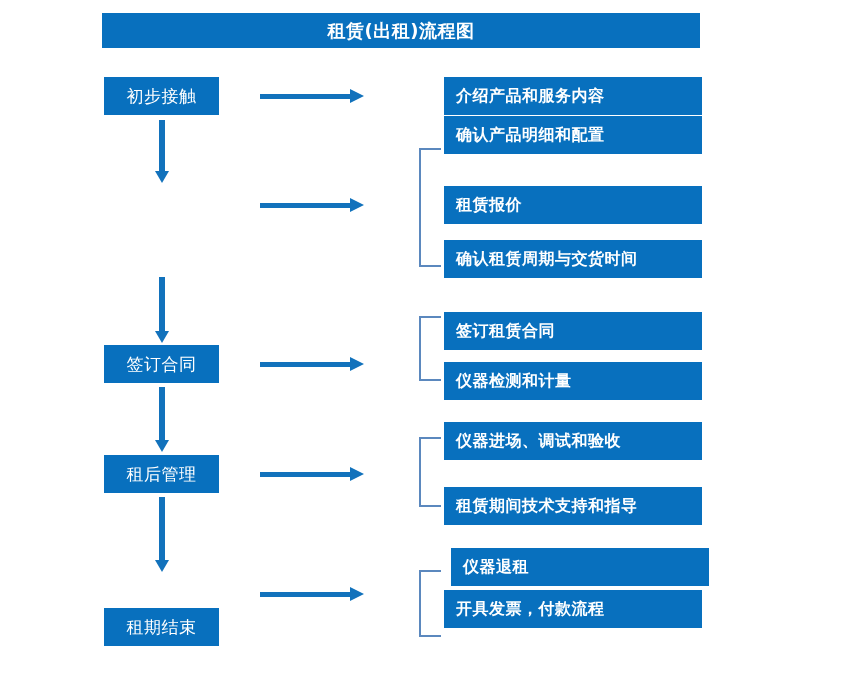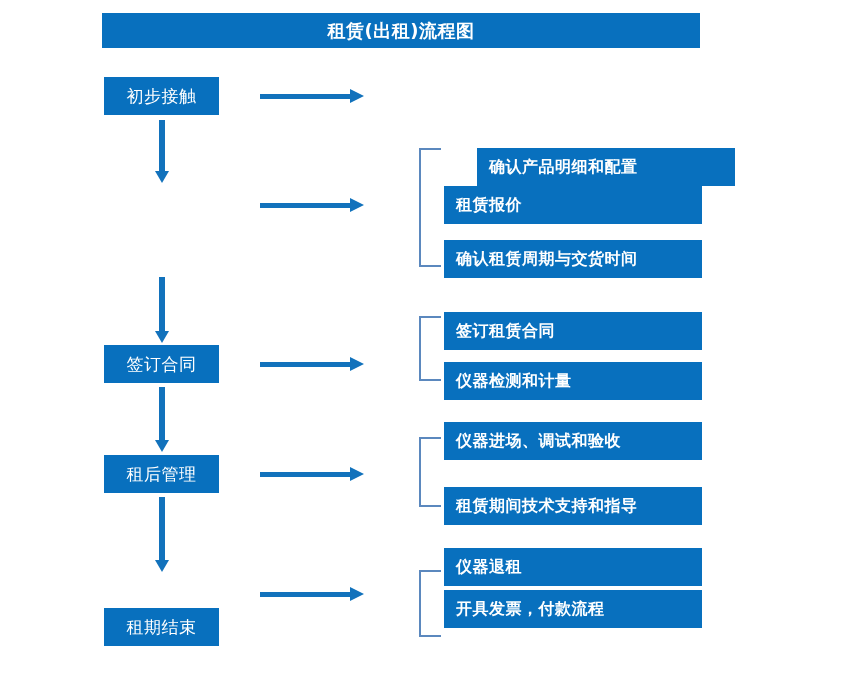--- a/index.html
+++ b/index.html
@@ -192,32 +192,33 @@
   </div>
 
   <div class="bracket" style="top:148px; height:119px;"></div>
 
   <div class="bracket" style="top:316px; height:65px;"></div>
 
   <div class="bracket" style="top:437px; height:70px;"></div>
 
   <div class="bracket" style="top:570px; height:67px;"></div>
 
-
-  <div class="detail-box" style="top:148px;margin-left:33px;">确认产品明细和配置</div>
+  <div class="detail-box" style="top:77px;">介绍产品和服务内容</div>
+
+  <div class="detail-box" style="top:116px;">确认产品明细和配置</div>
 
   <div class="detail-box" style="top:186px;">租赁报价</div>
 
   <div class="detail-box" style="top:240px;">确认租赁周期与交货时间</div>
 
   <div class="detail-box" style="top:312px;">签订租赁合同</div>
 
   <div class="detail-box" style="top:362px;">仪器检测和计量</div>
 
   <div class="detail-box" style="top:487px;">租赁期间技术支持和指导</div>
 
   <div class="detail-box" style="top:422px;">仪器进场、调试和验收</div>
 
-  <div class="detail-box" style="top:548px;">仪器退租</div>
+  <div class="detail-box" style="top:548px;margin-left:7px;">仪器退租</div>
 
   <div class="detail-box" style="top:590px;">开具发票，付款流程</div>
 
 </div>
 
 </body></html>

